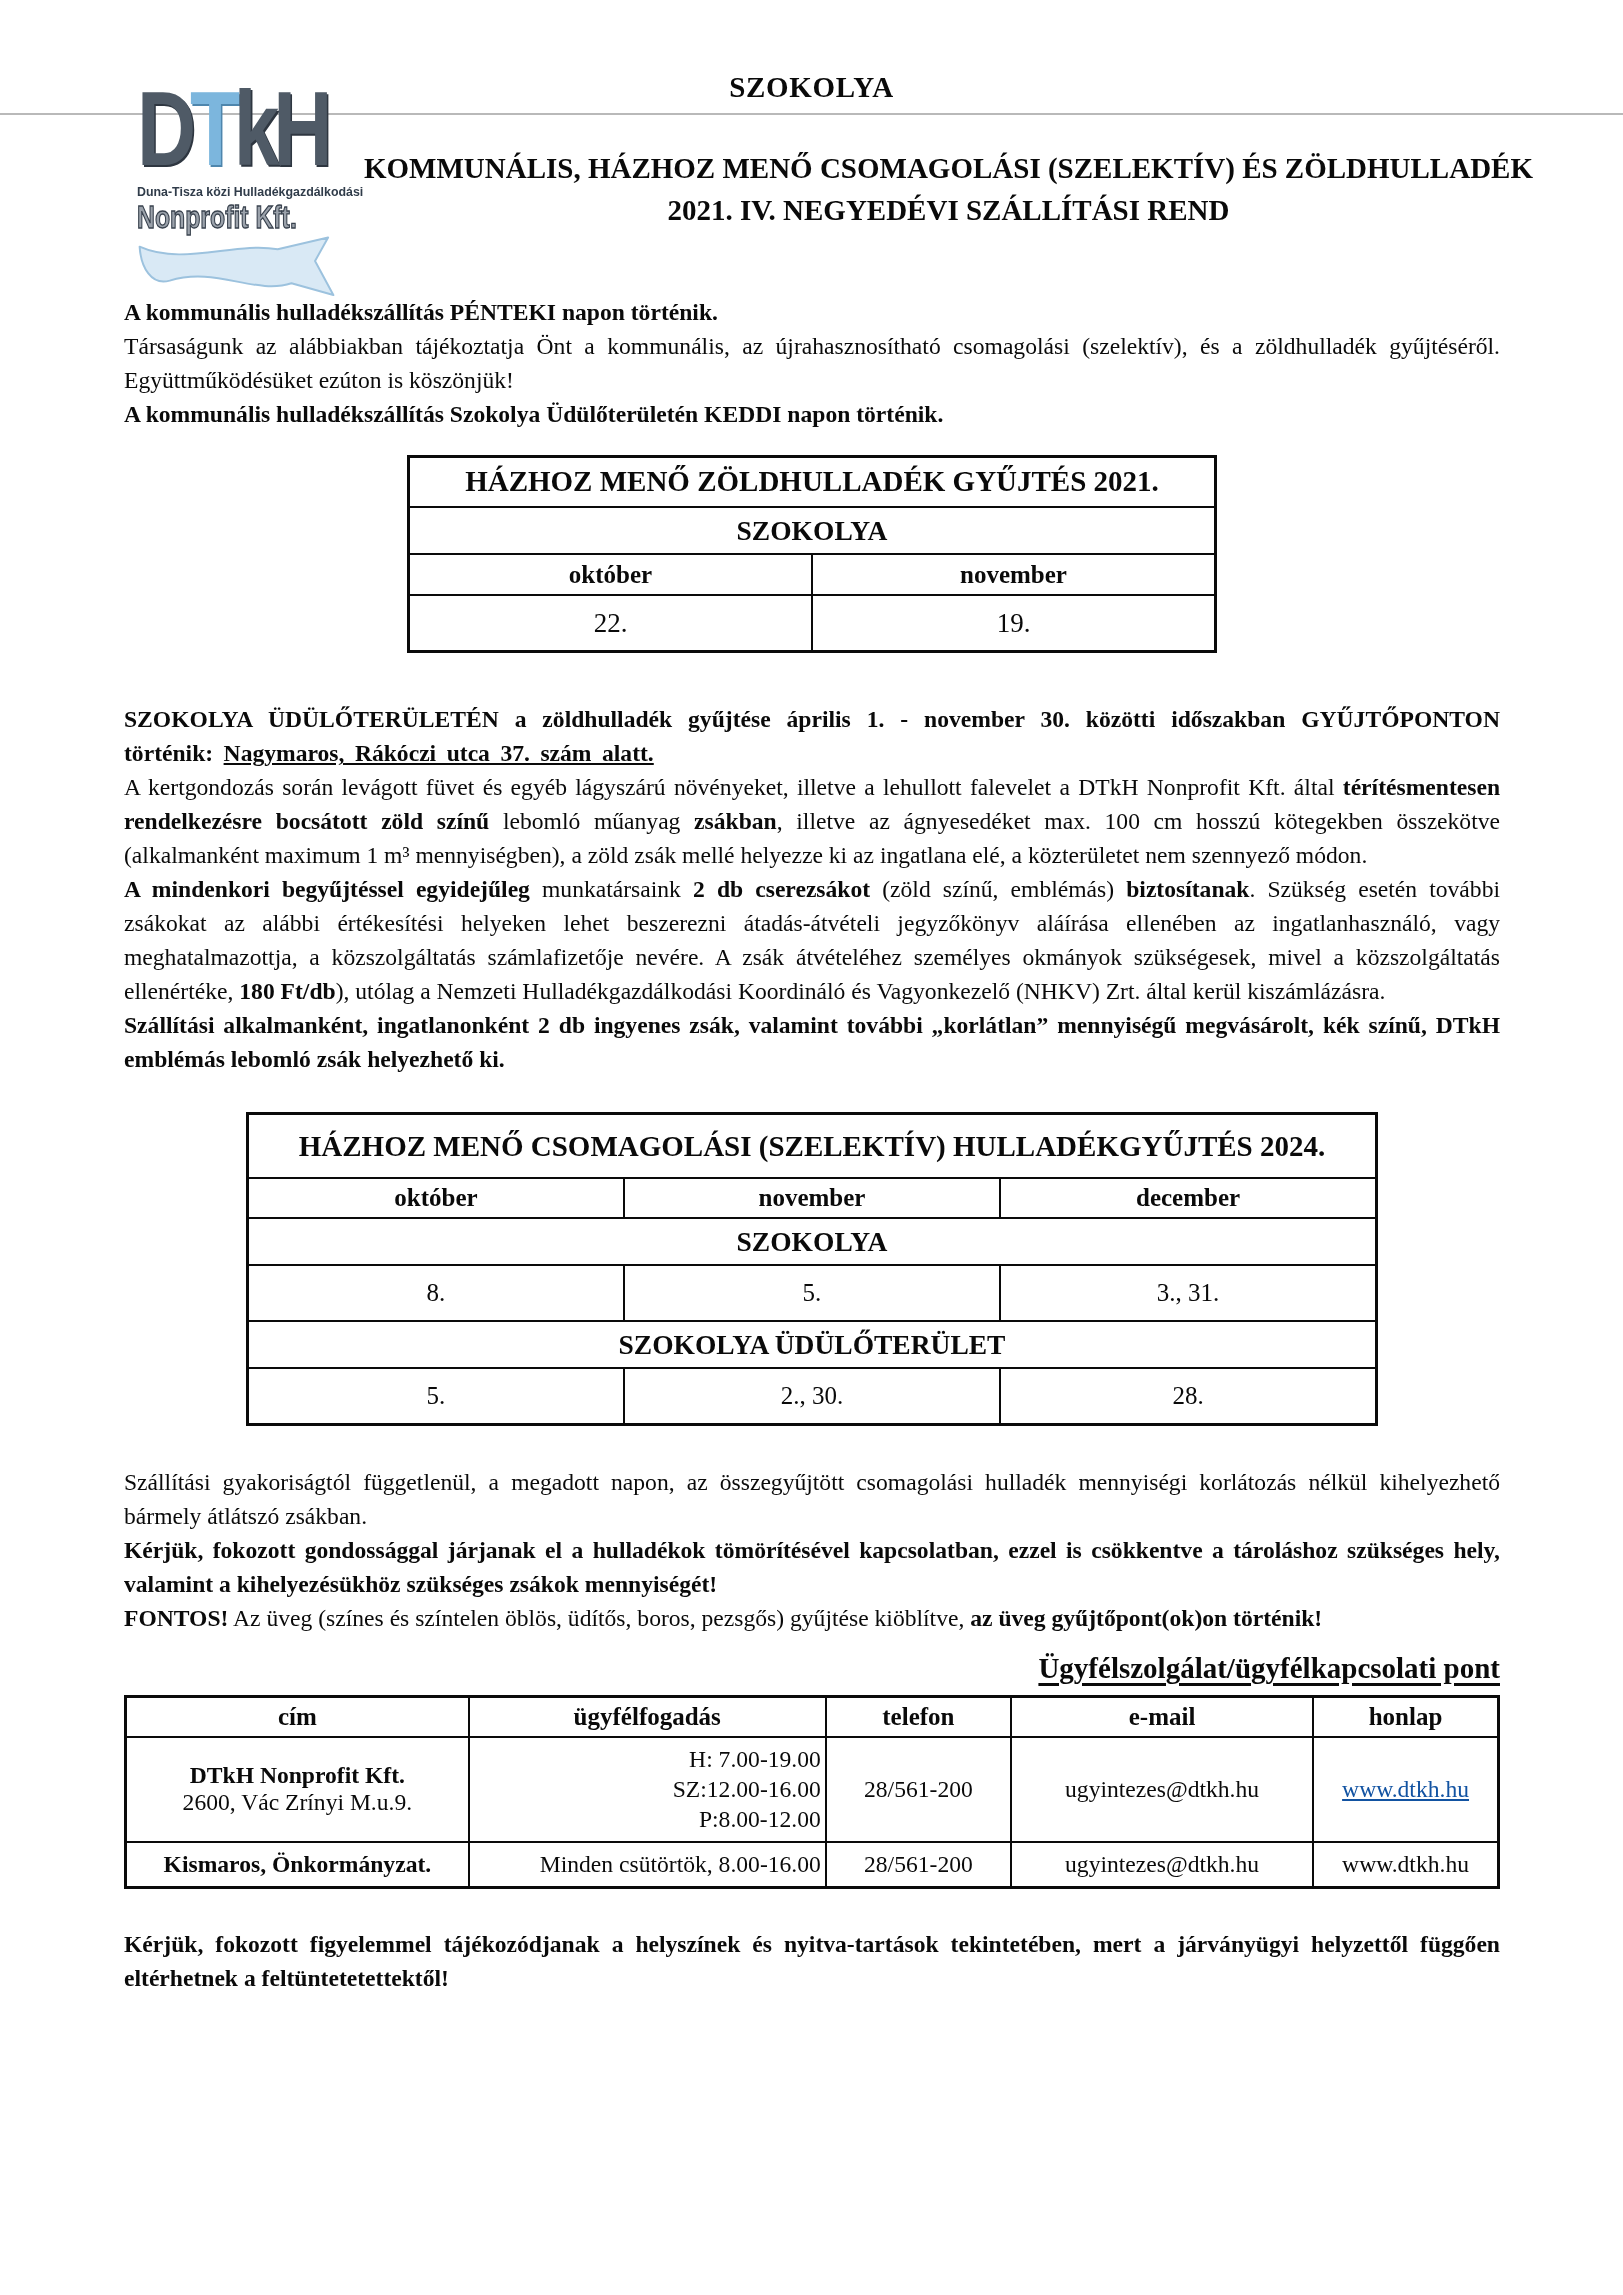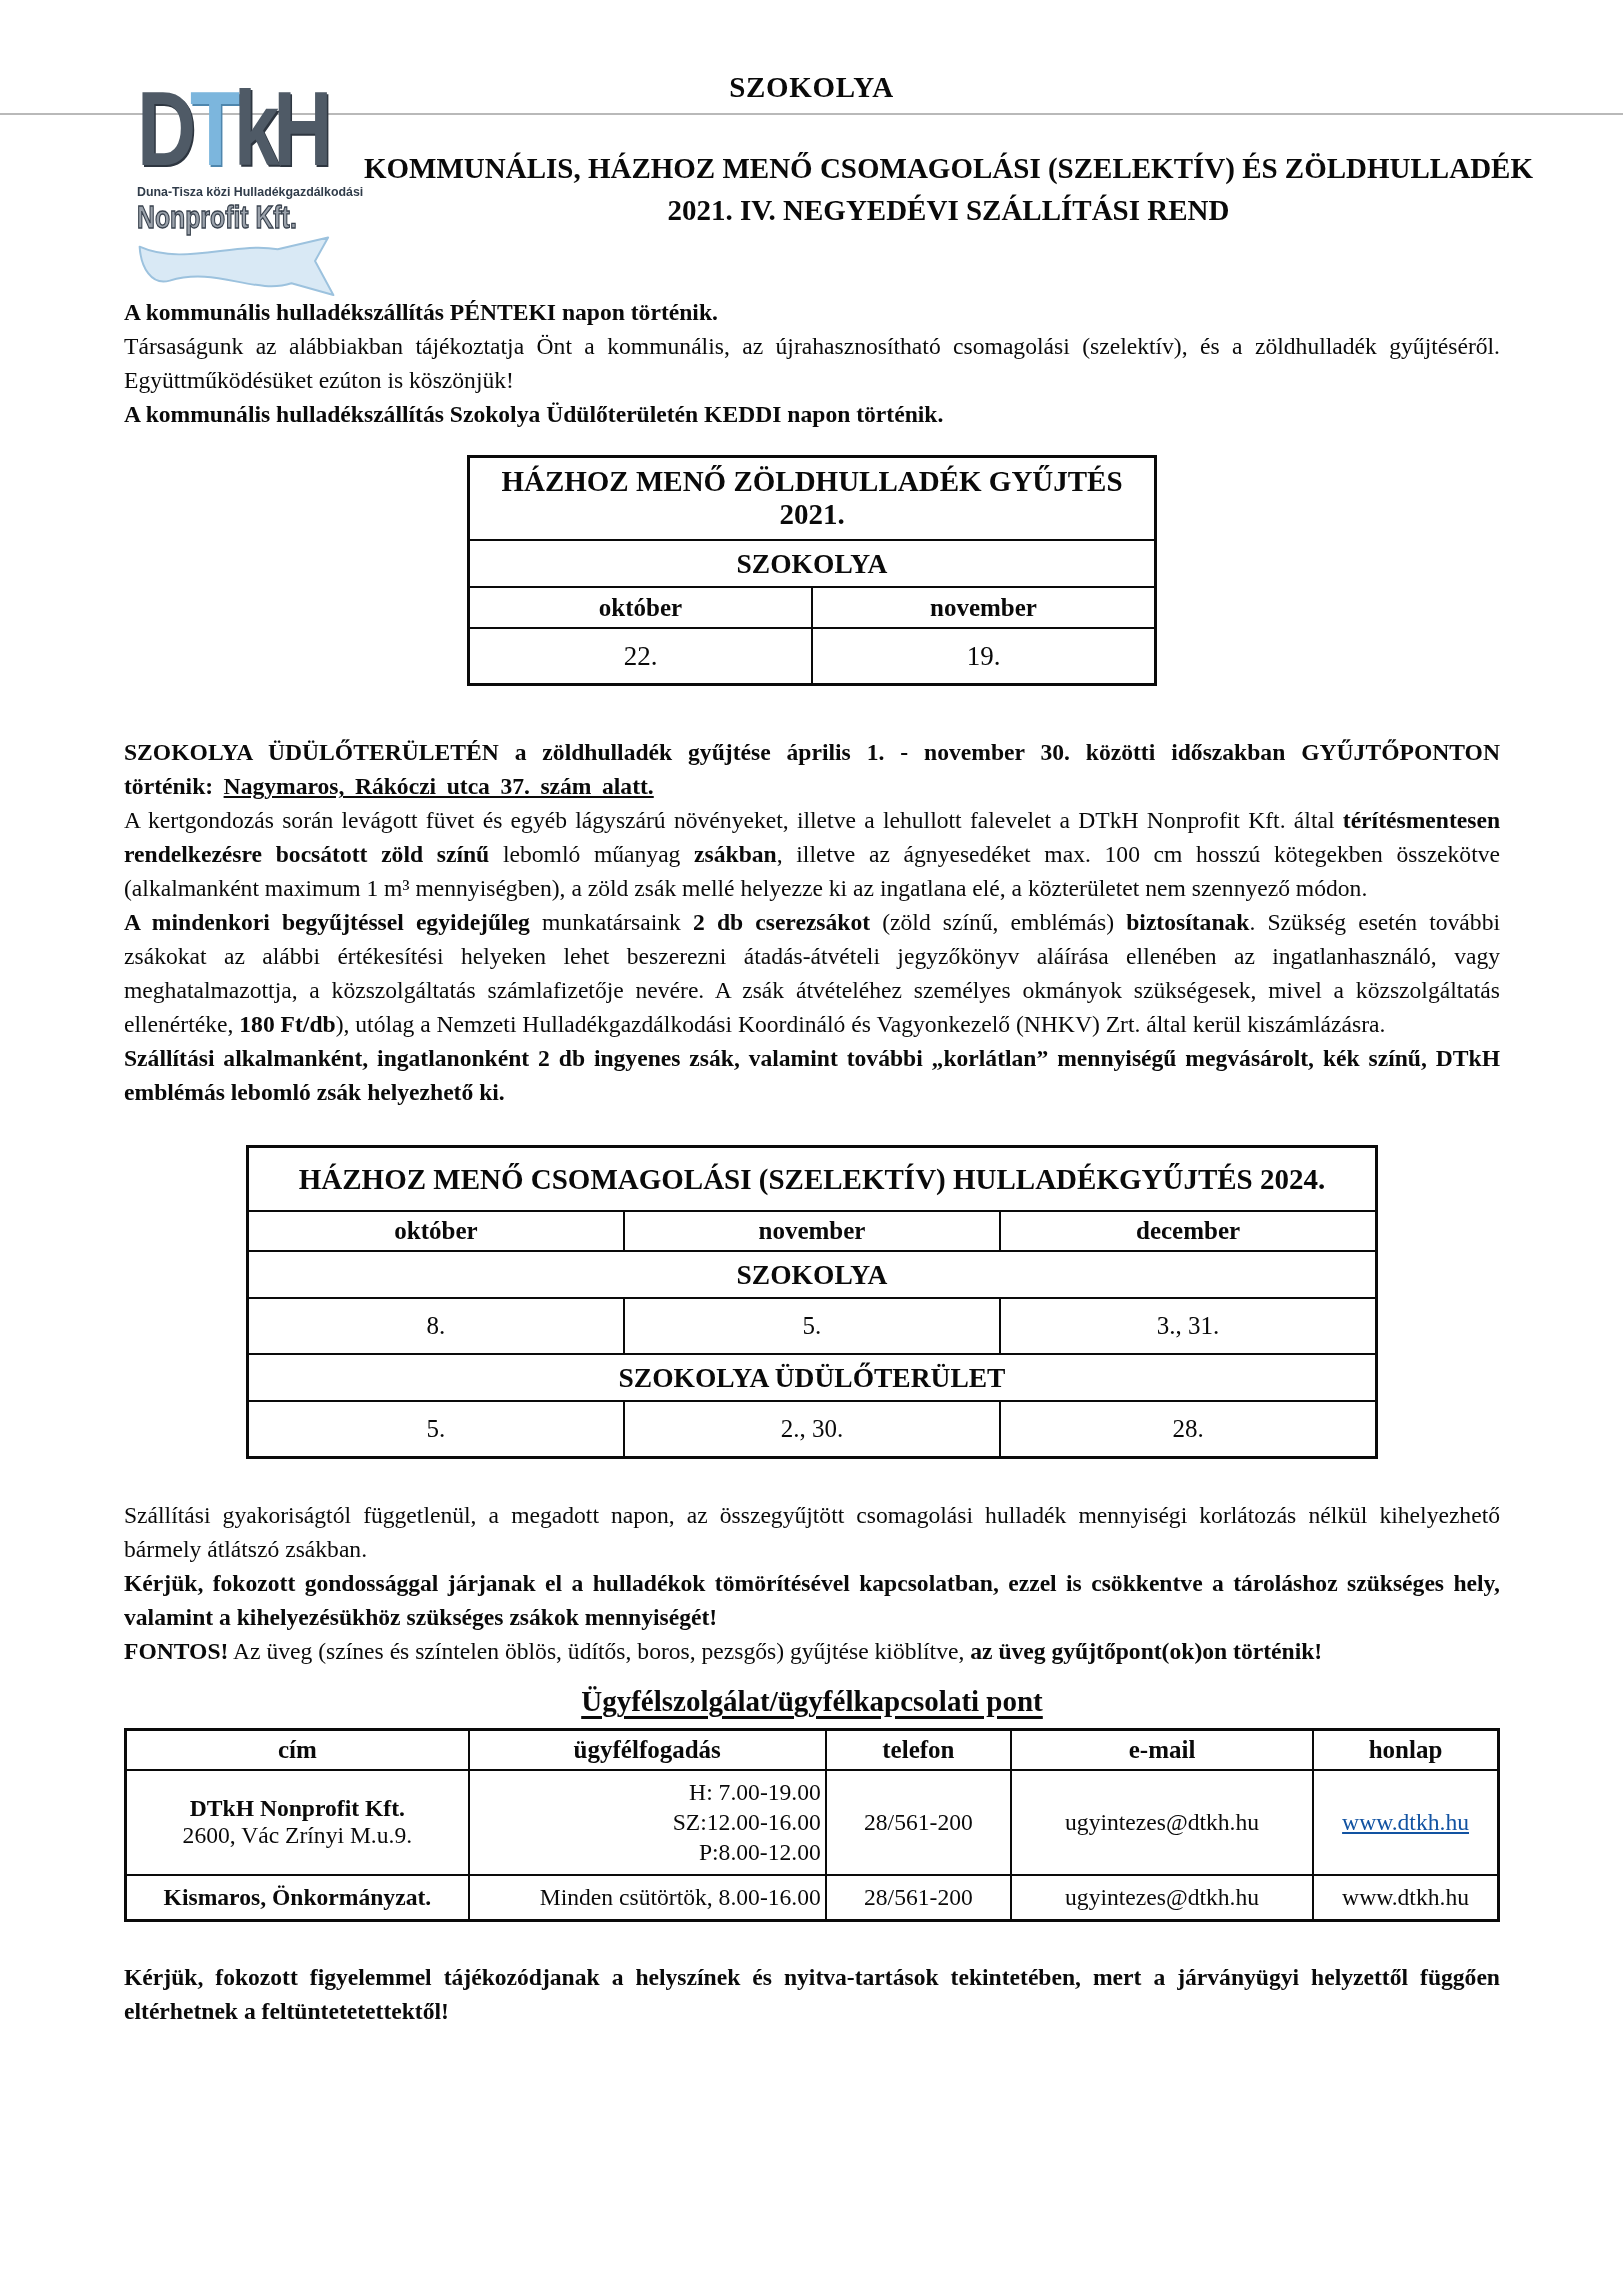--- a/index.html
+++ b/index.html
@@ -41,33 +41,33 @@
   .content{position:absolute;top:295px;left:124px;right:123px;z-index:2;}
   p.body{font-size:23.6px;line-height:34px;text-align:justify;margin:0;}
   .bold{font-weight:bold;}
   .ul{text-decoration:underline;}
   .mb-s{margin-bottom:14.4px;}
   .mb-m{margin-bottom:23.6px;}
   .spread{word-spacing:4.6px;}
   
   table{border-collapse:collapse;background:#fff;}
   td,th{border:2.6px solid #0a0a0a;text-align:center;vertical-align:middle;}
-  .t1{width:690px;margin:23.6px auto 49px auto;border:3.3px solid #0a0a0a;}
+  .t1{width:810px;margin:23.6px auto 49px auto;border:3.3px solid #0a0a0a;}
   .t1 .t-title{font-size:29px;font-weight:bold;padding:7.9px 6.5px;}
   .t1 .t-sub{font-size:27.5px;font-weight:bold;padding:6.5px;}
   .t1 .t-head{font-size:25px;font-weight:bold;padding:5.2px;width:50%;}
   .t1 .t-date{font-size:27px;padding:11.8px;}
   .t2{width:1132px;margin:36px auto 39px auto;border:3.3px solid #0a0a0a;}
   .t2 .t-title{font-size:29px;font-weight:bold;line-height:1.4;padding:10.5px 26px;}
   .t2 .t-head{font-size:25px;font-weight:bold;padding:5.2px;width:33.33%;}
   .t2 .t-sec{font-size:27.5px;font-weight:bold;padding:6.5px;}
   .t2 .t-date{font-size:25px;padding:13px;}
   
   .service-title{
-    text-align:center;font-size:29px;font-weight:bold;margin:17px 0 9.2px 0;
+    text-align:right;font-size:29px;font-weight:bold;margin:17px 0 9.2px 0;
     text-decoration:underline;text-decoration-thickness:2.6px;text-underline-offset:5.2px;
   }
   .tc{width:100%;border:3.3px solid #0a0a0a;margin-bottom:38px;}
   .tc th{font-size:25px;font-weight:bold;padding:5.2px;}
   .tc td{font-size:23.6px;padding:6.5px 3.9px;}
   .tc .c-cim{width:25%;}
   .tc .c-fog{width:26%;}
   .tc .c-tel{width:13.5%;}
   .tc .c-mail{width:22%;}
   .tc .c-web{width:13.5%;}

